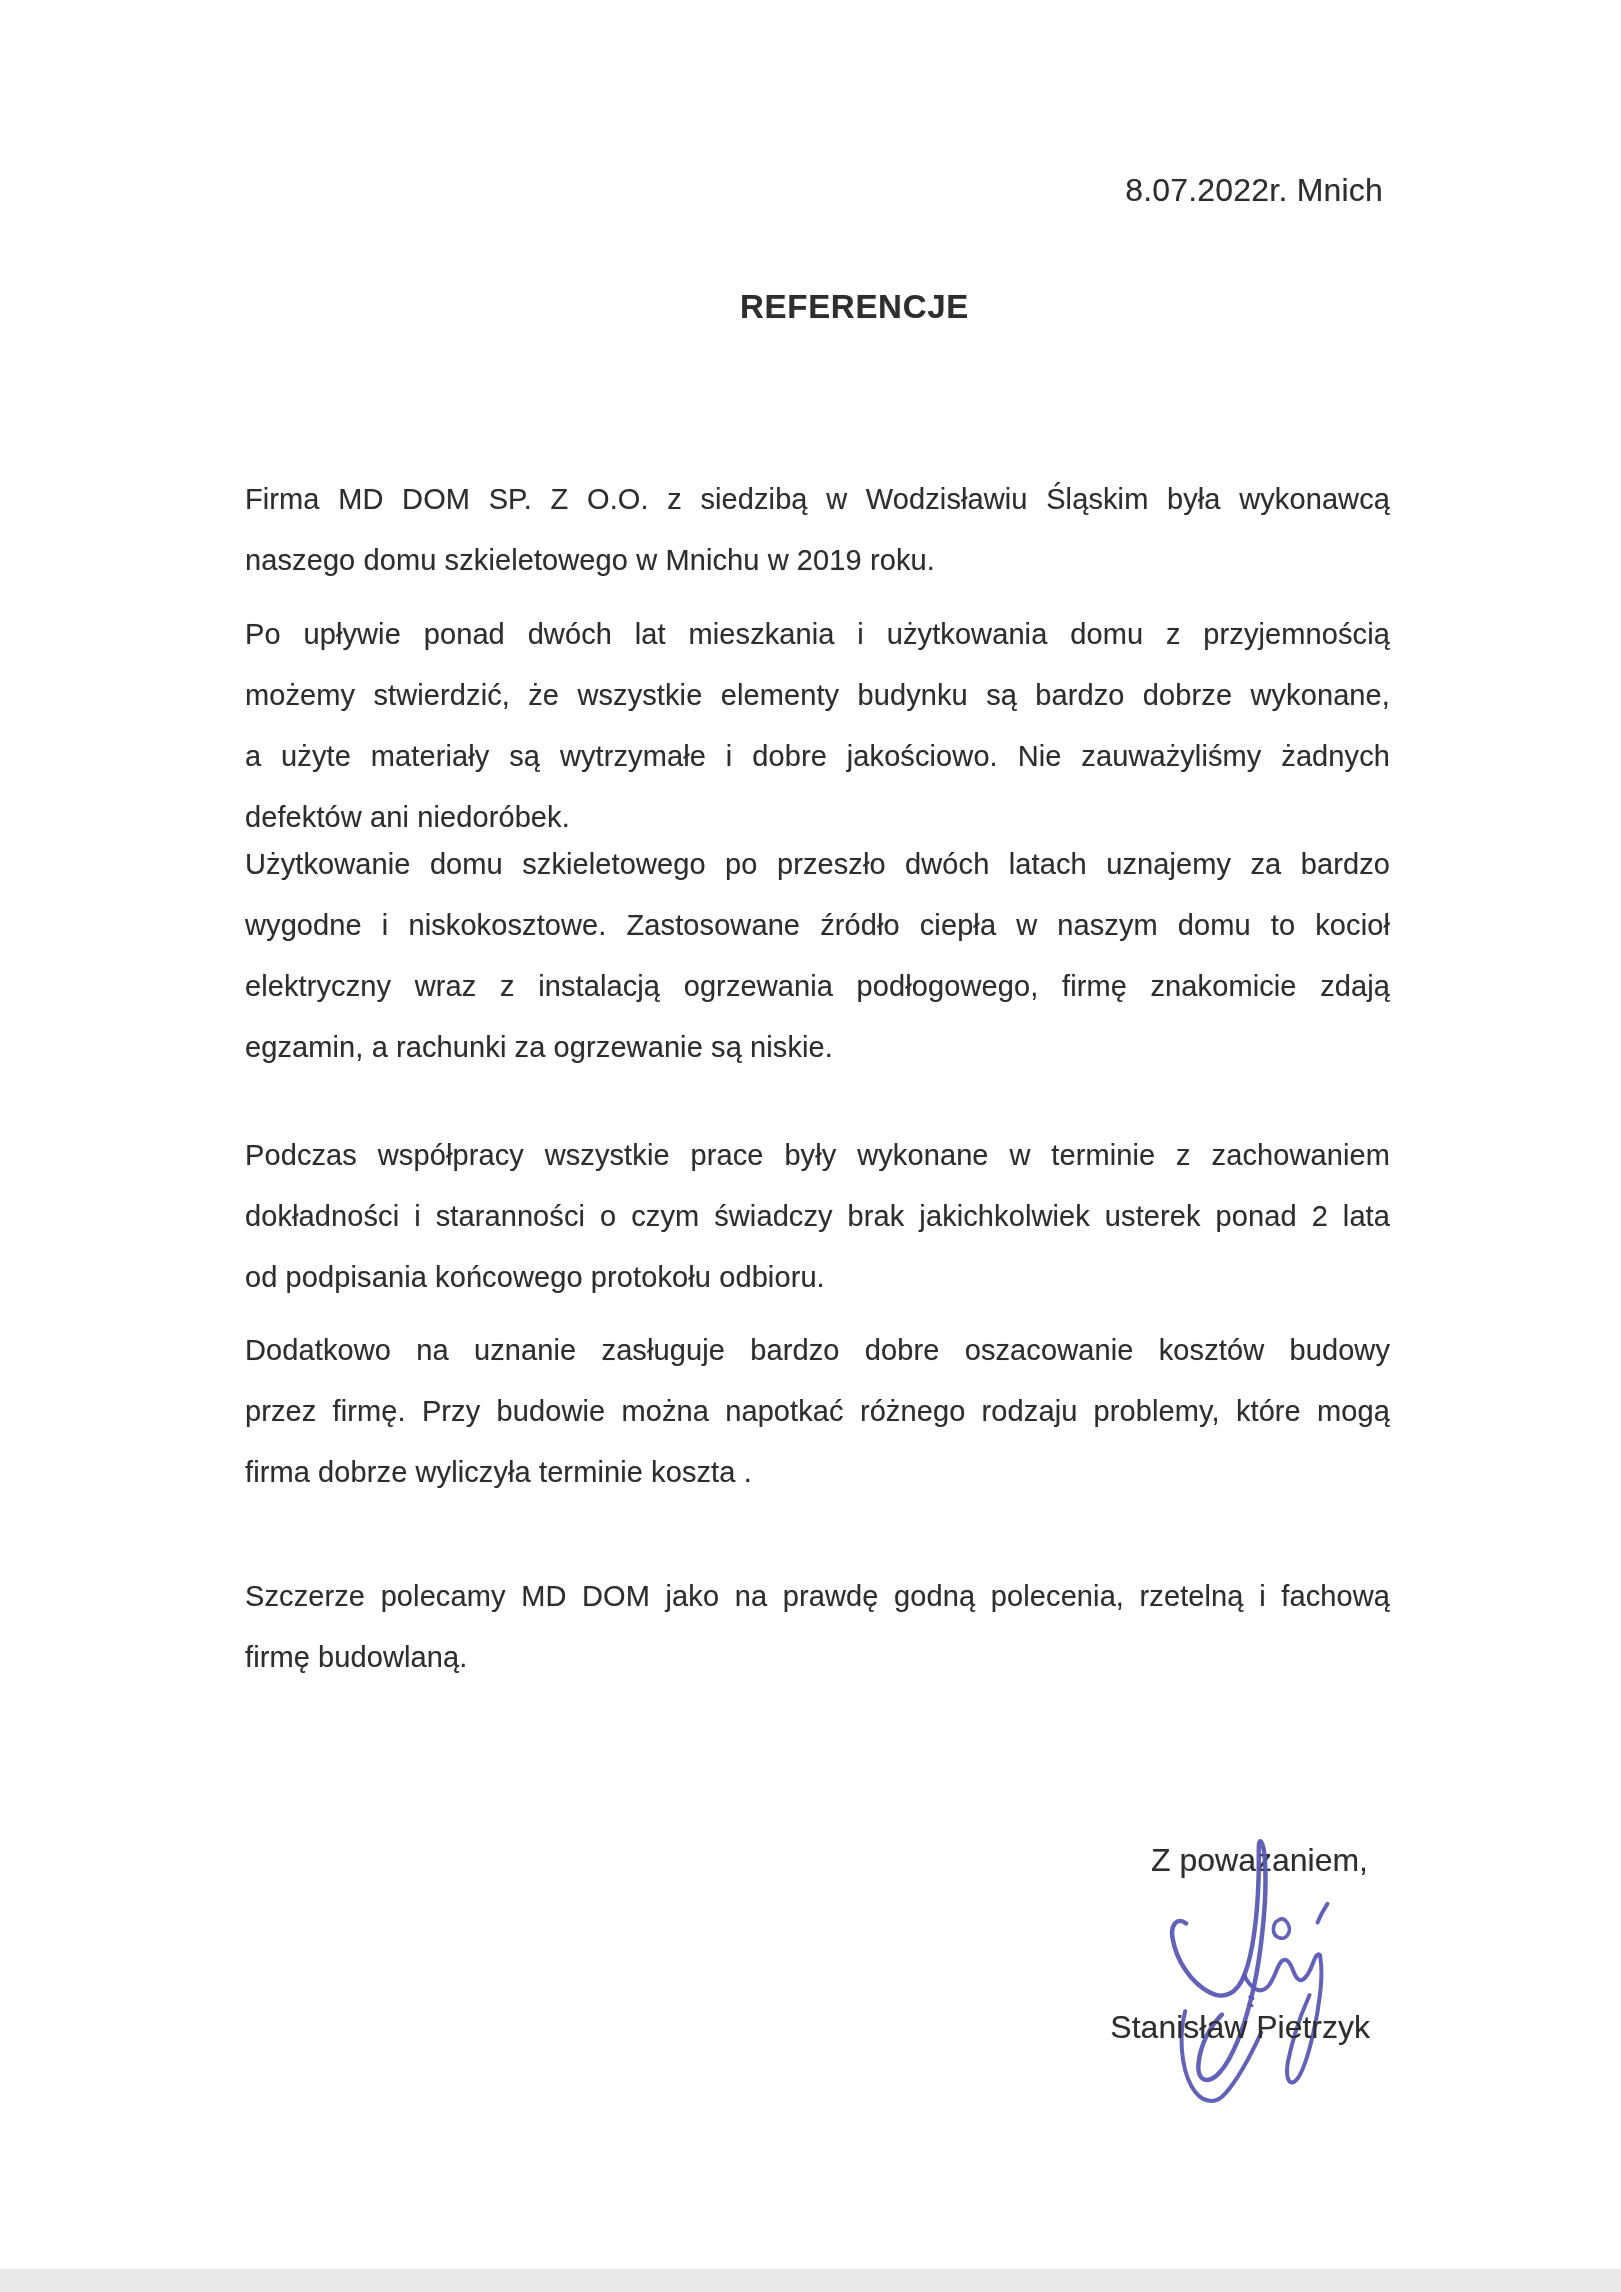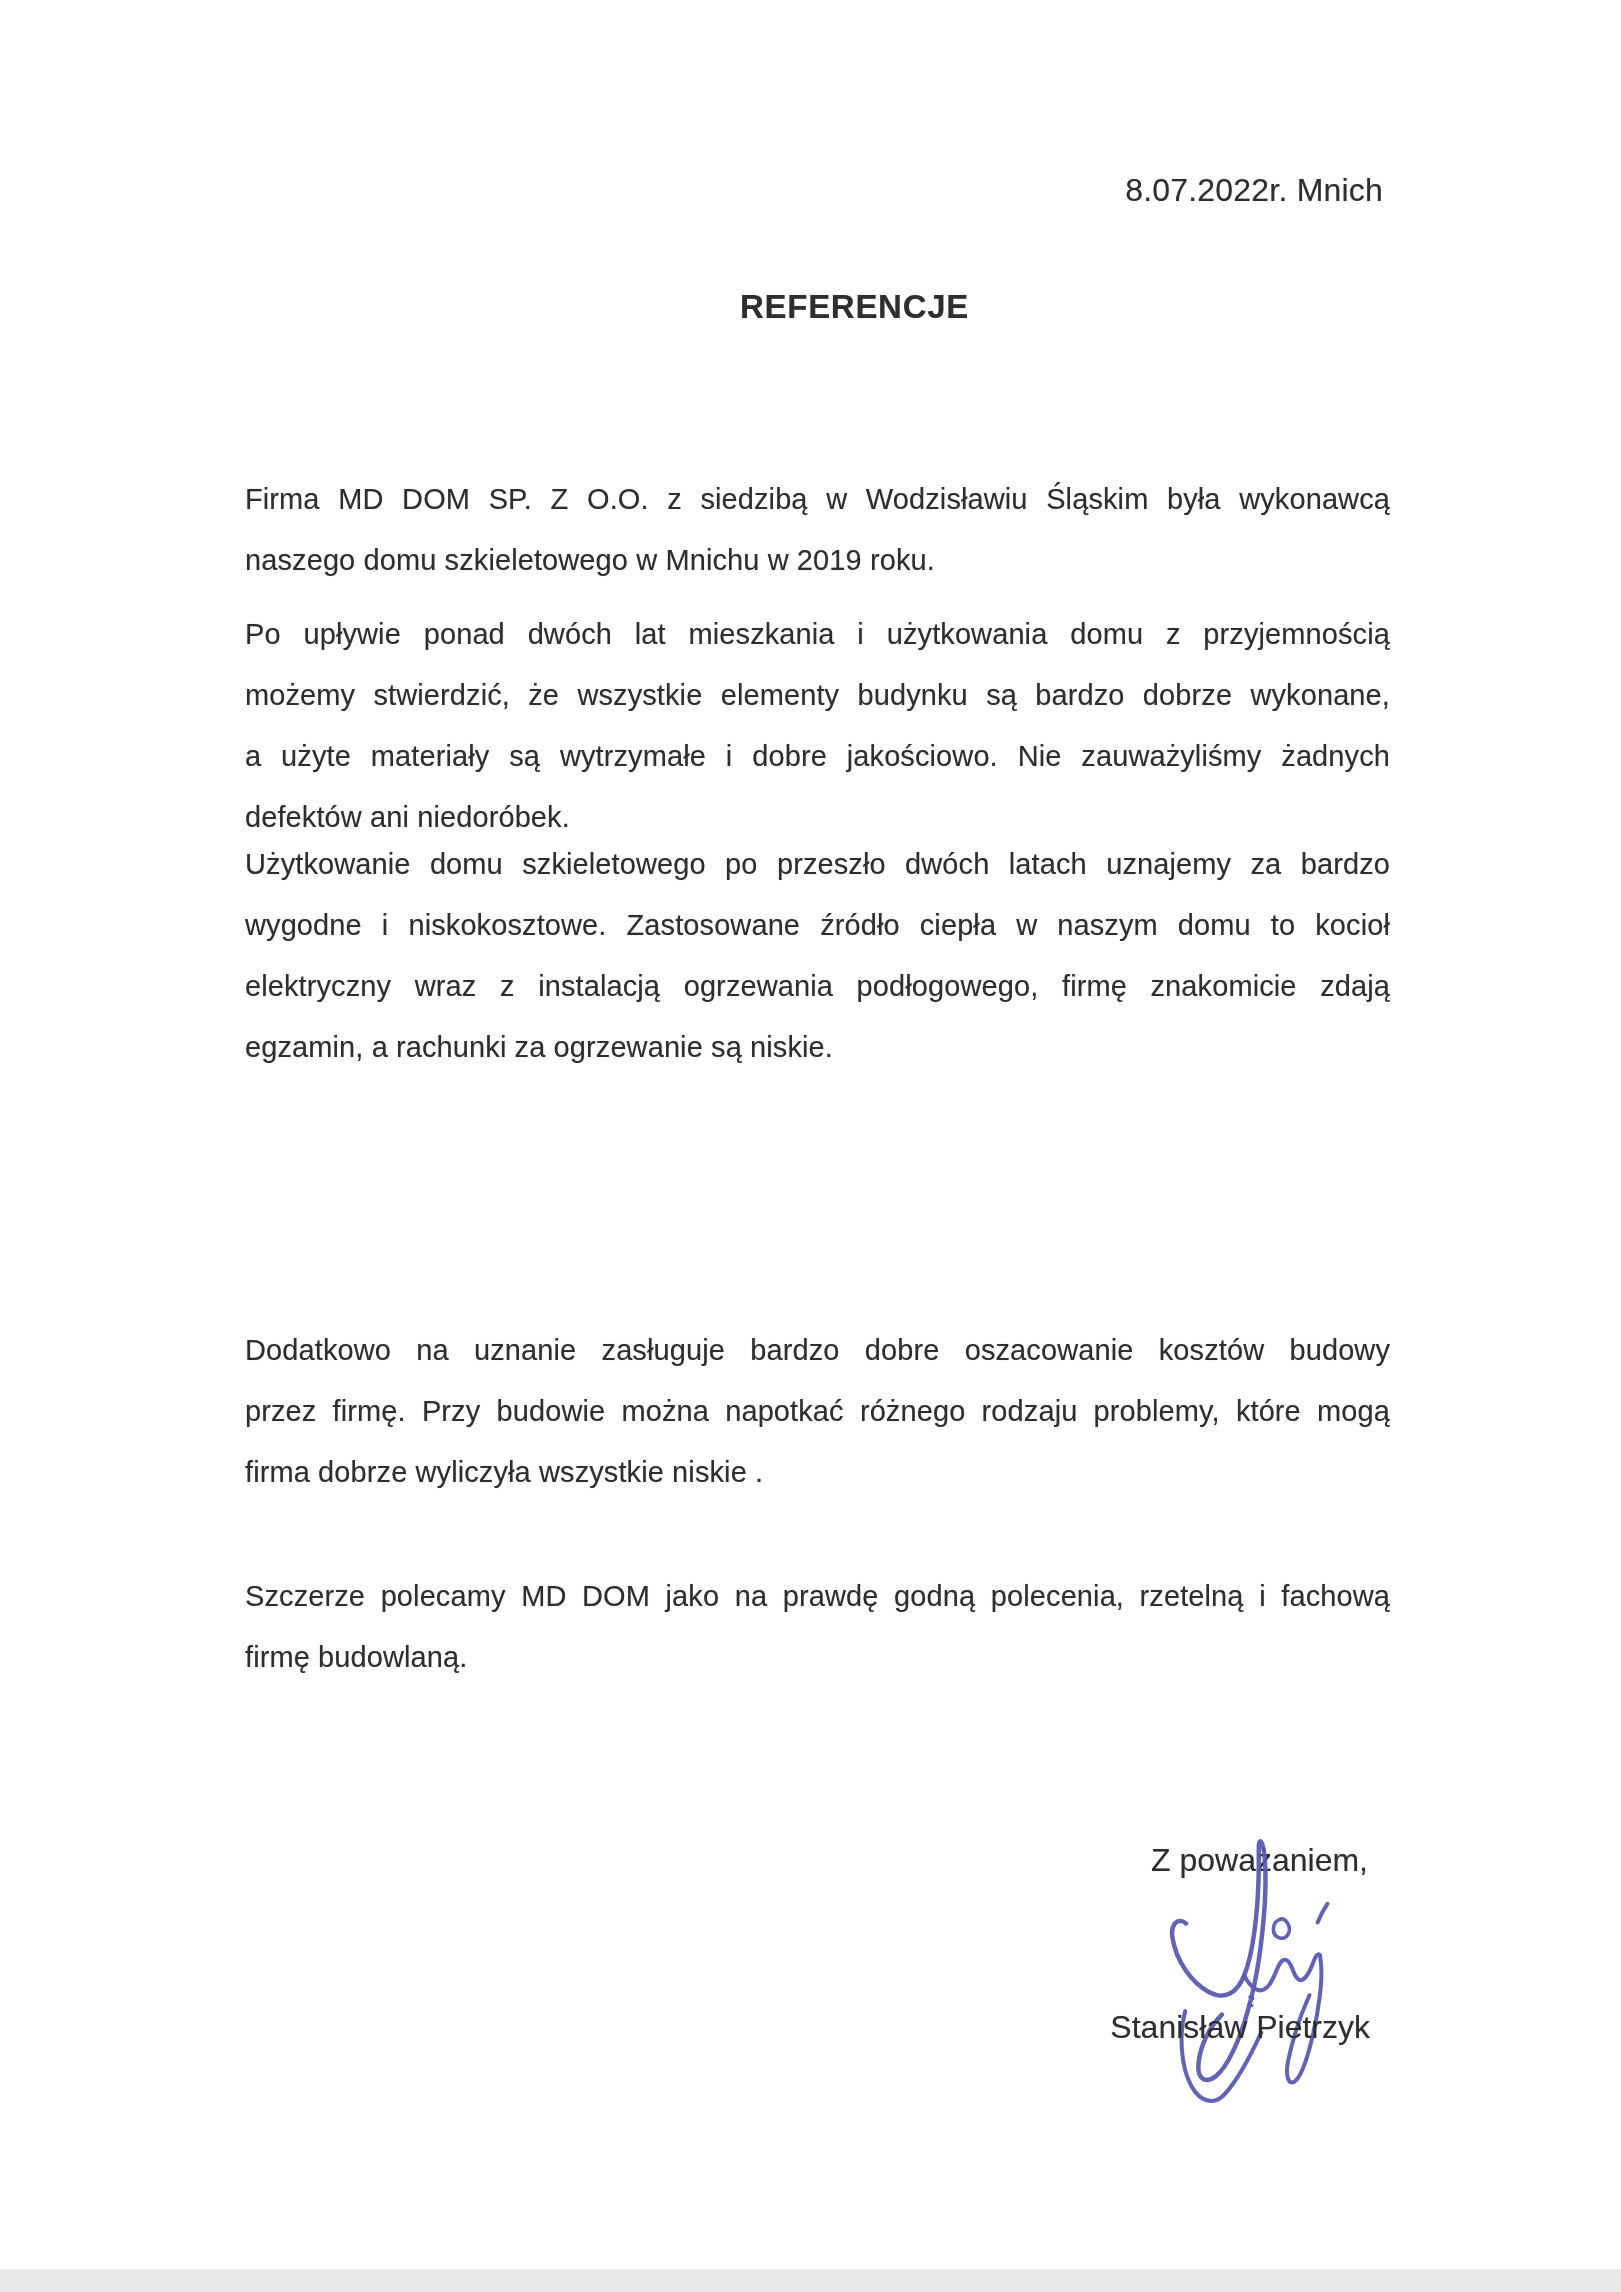--- a/index.html
+++ b/index.html
@@ -101,25 +101,30 @@
     <div class="line last">defektów ani niedoróbek.</div>
   </div>
 
   <div class="para p3 scan">
     <div class="line">Użytkowanie domu szkieletowego po przeszło dwóch latach uznajemy za bardzo</div>
     <div class="line">wygodne i niskokosztowe. Zastosowane źródło ciepła w naszym domu to kocioł</div>
     <div class="line">elektryczny wraz z instalacją ogrzewania podłogowego, firmę znakomicie zdają</div>
     <div class="line last">egzamin, a rachunki za ogrzewanie są niskie.</div>
   </div>
 
+  <div class="para p4 scan">
+    <div class="line">Podczas współpracy wszystkie prace były wykonane w terminie z zachowaniem</div>
+    <div class="line">dokładności i staranności o czym świadczy brak jakichkolwiek usterek ponad 2 lata</div>
+    <div class="line last">od podpisania końcowego protokołu odbioru.</div>
+  </div>
 
   <div class="para p5 scan">
     <div class="line">Dodatkowo na uznanie zasługuje bardzo dobre oszacowanie kosztów budowy</div>
     <div class="line">przez firmę. Przy budowie można napotkać różnego rodzaju problemy, które mogą</div>
-    <div class="line last">firma dobrze wyliczyła wszystkie niskie .</div>
+    <div class="line last">firma dobrze wyliczyła terminie koszta .</div>
   </div>
 
   <div class="para p6 scan">
     <div class="line">Szczerze polecamy MD DOM jako na prawdę godną polecenia, rzetelną i fachową</div>
     <div class="line last">firmę budowlaną.</div>
   </div>
 
   <div class="closing scan">Z poważaniem,</div>
 
   <svg class="signature-svg" viewBox="0 0 322 342" aria-hidden="true">

